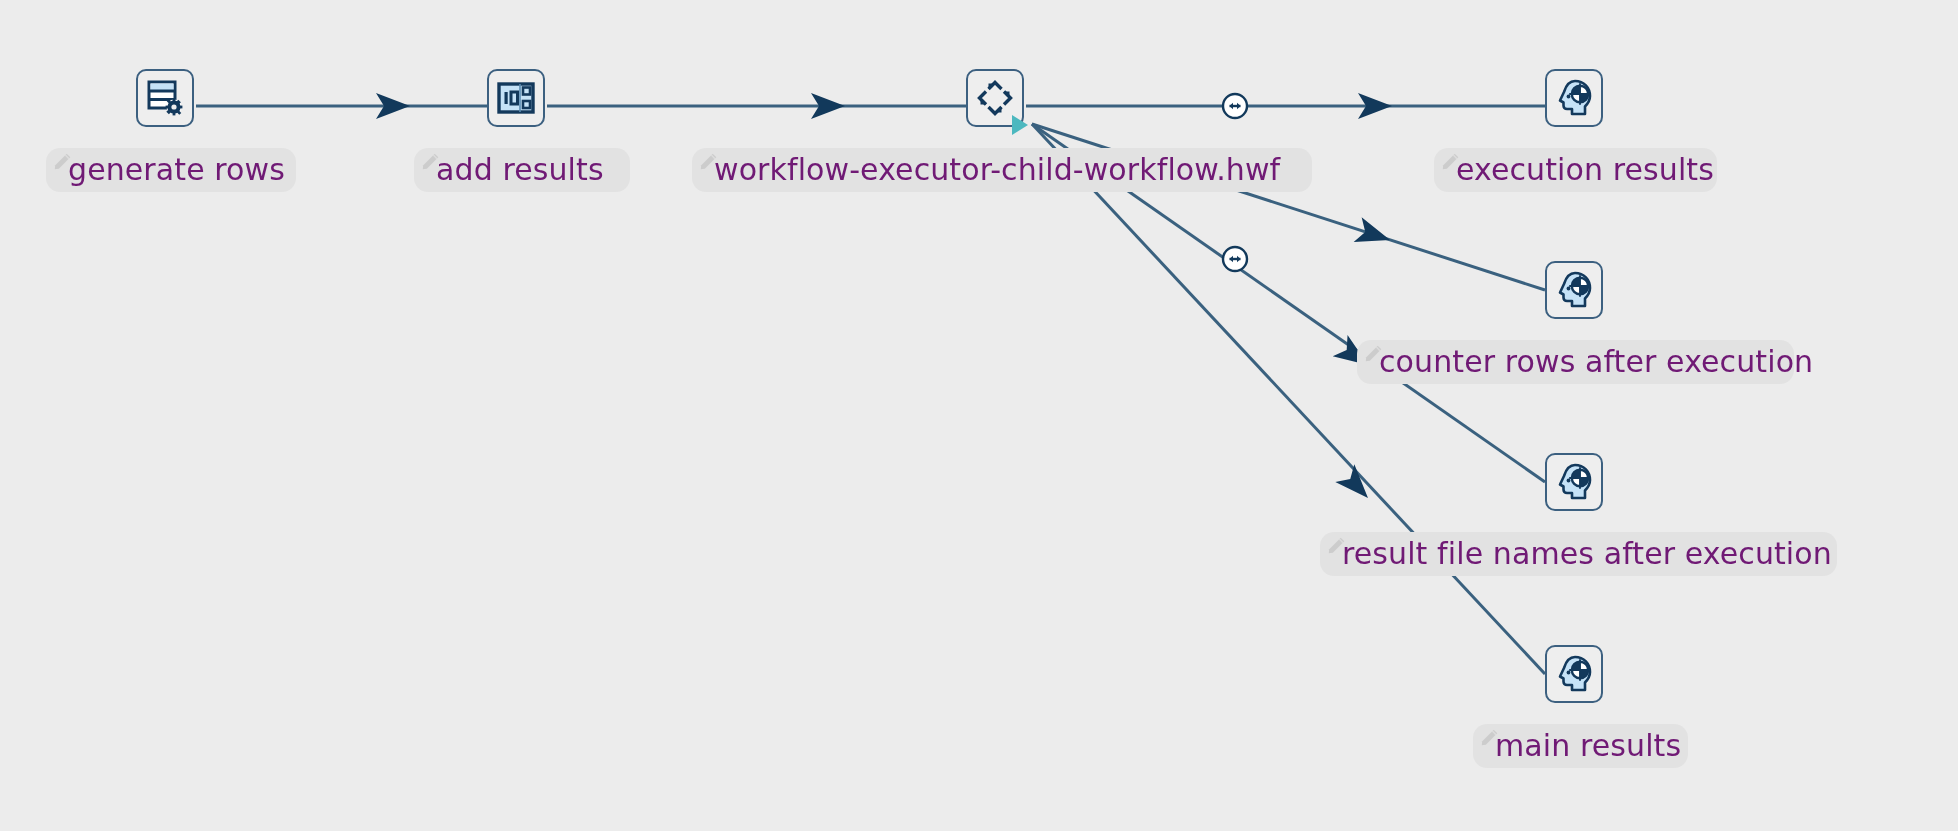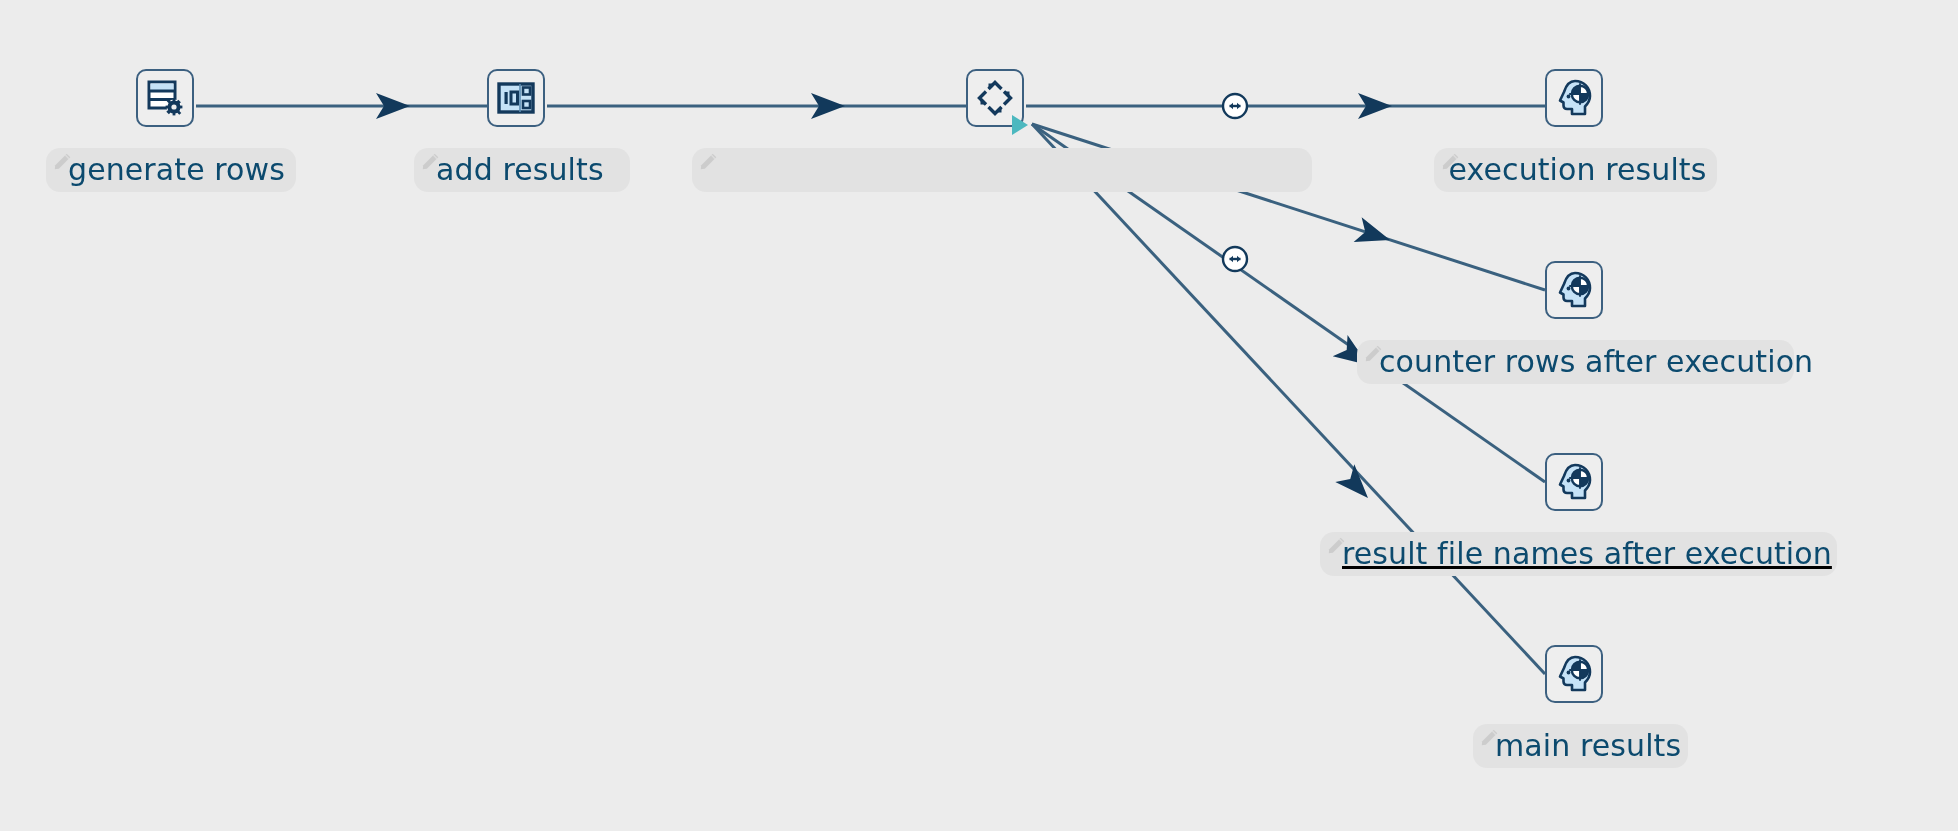--- a/index.html
+++ b/index.html
@@ -40,21 +40,21 @@
     border-radius: 14px;
     height: 44px;
     display: flex;
     align-items: center;
     padding: 0 18px 0 22px;
     box-sizing: border-box;
     white-space: nowrap;
   }
   .label-pill .label-text {
     font-size: 30px;
-    color: #0c4a6e;
+    color: #701a75;
     line-height: 1;
     letter-spacing: 0.1px;
   }
   .pencil-icon {
     position: absolute;
     left: 6px;
     top: 2px;
     width: 22px;
     height: 22px;
     opacity: 0.85;
@@ -149,39 +149,40 @@
       <path d="M14.5 5.5 L18.5 9.5" stroke="#dcdcdc" stroke-width="1.6" fill="none"></path>
     </svg>
     <span class="label-text">add results</span>
   </div>
 
   <div class="label-pill" style="left:692px; top:148px; width:620px;">
     <svg class="pencil-icon" viewBox="0 0 24 24" xmlns="http://www.w3.org/2000/svg">
       <path d="M3 21 L3.5 16.5 L16 4 L20 8 L7.5 20.5 Z" fill="#c9c9c9"></path>
       <path d="M14.5 5.5 L18.5 9.5" stroke="#dcdcdc" stroke-width="1.6" fill="none"></path>
     </svg>
-  </div>
-
-  <div class="label-pill" style="left:1434px; top:148px; width:283px;justify-content:center;">
+    <span class="label-text">workflow-executor-child-workflow.hwf</span>
+  </div>
+
+  <div class="label-pill" style="left:1434px; top:148px; width:283px;">
     <svg class="pencil-icon" viewBox="0 0 24 24" xmlns="http://www.w3.org/2000/svg">
       <path d="M3 21 L3.5 16.5 L16 4 L20 8 L7.5 20.5 Z" fill="#c9c9c9"></path>
       <path d="M14.5 5.5 L18.5 9.5" stroke="#dcdcdc" stroke-width="1.6" fill="none"></path>
     </svg>
     <span class="label-text">execution results</span>
   </div>
 
   <div class="label-pill" style="left:1357px; top:340px; width:437px;">
     <svg class="pencil-icon" viewBox="0 0 24 24" xmlns="http://www.w3.org/2000/svg">
       <path d="M3 21 L3.5 16.5 L16 4 L20 8 L7.5 20.5 Z" fill="#c9c9c9"></path>
       <path d="M14.5 5.5 L18.5 9.5" stroke="#dcdcdc" stroke-width="1.6" fill="none"></path>
     </svg>
     <span class="label-text">counter rows after execution</span>
   </div>
 
-  <div class="label-pill" style="left:1320px; top:532px; width:517px;text-decoration:underline;">
+  <div class="label-pill" style="left:1320px; top:532px; width:517px;">
     <svg class="pencil-icon" viewBox="0 0 24 24" xmlns="http://www.w3.org/2000/svg">
       <path d="M3 21 L3.5 16.5 L16 4 L20 8 L7.5 20.5 Z" fill="#c9c9c9"></path>
       <path d="M14.5 5.5 L18.5 9.5" stroke="#dcdcdc" stroke-width="1.6" fill="none"></path>
     </svg>
     <span class="label-text">result file names after execution</span>
   </div>
 
   <div class="label-pill" style="left:1473px; top:724px; width:215px;">
     <svg class="pencil-icon" viewBox="0 0 24 24" xmlns="http://www.w3.org/2000/svg">
       <path d="M3 21 L3.5 16.5 L16 4 L20 8 L7.5 20.5 Z" fill="#c9c9c9"></path>

